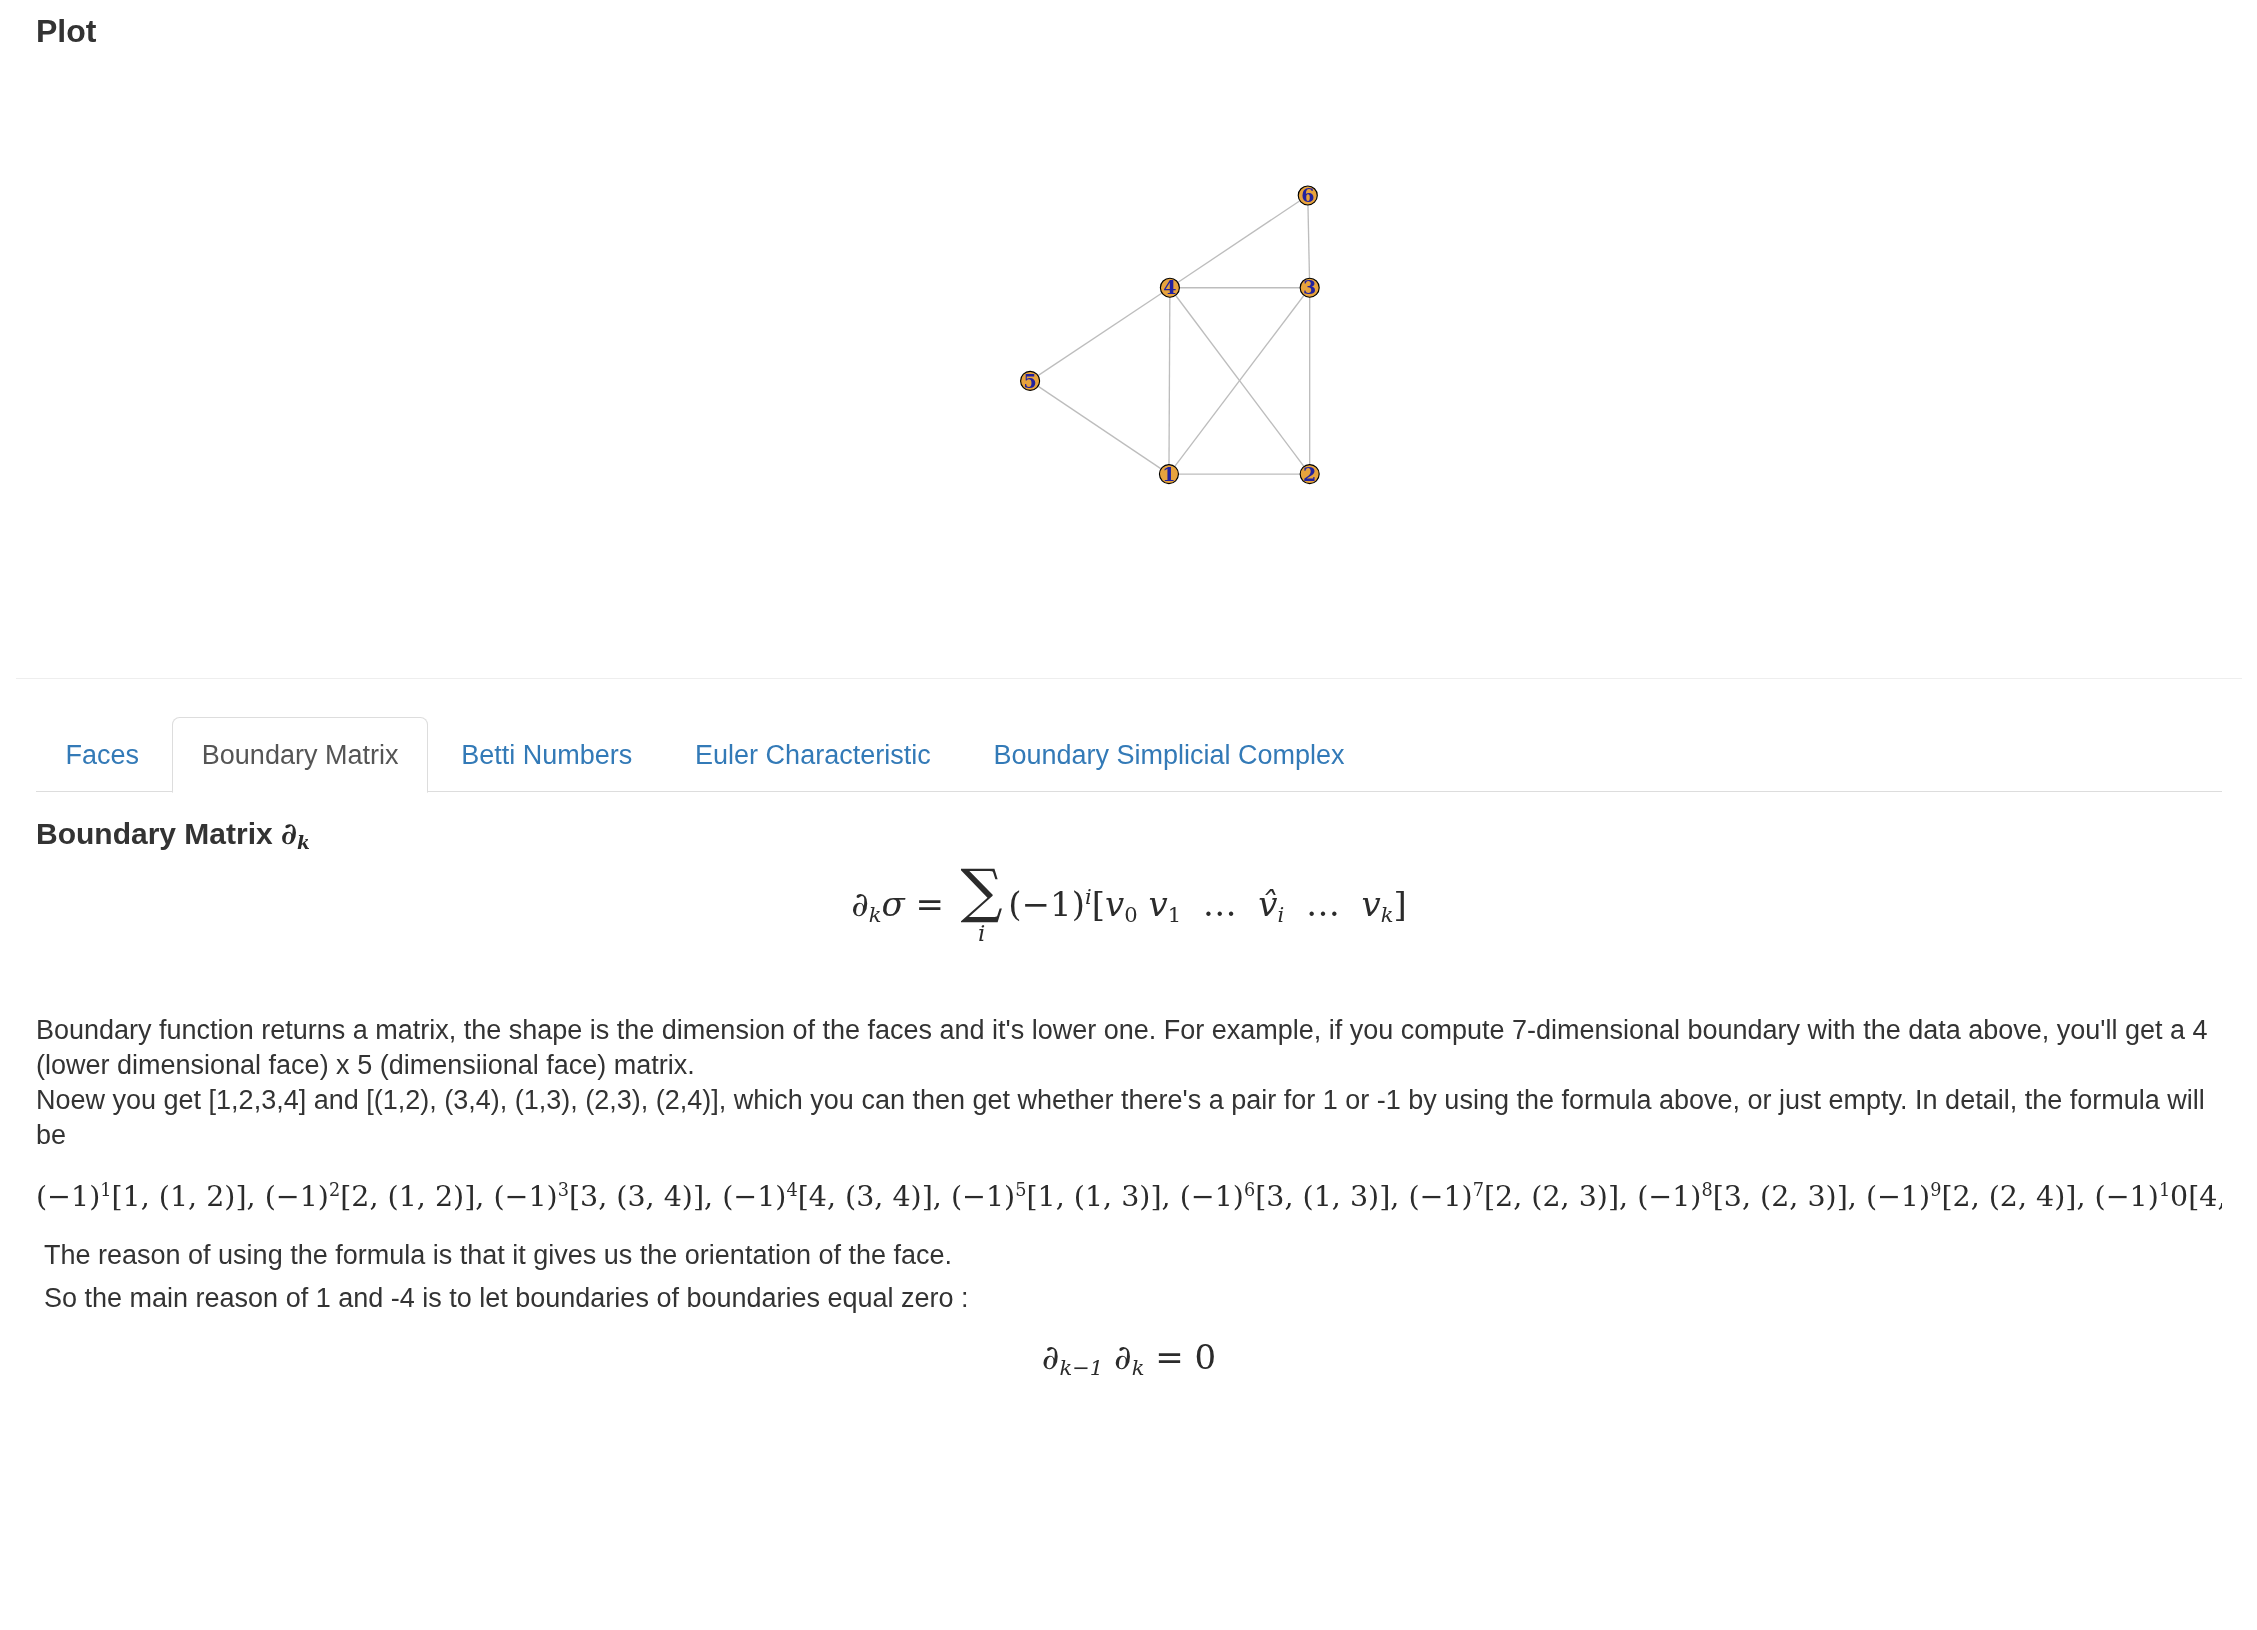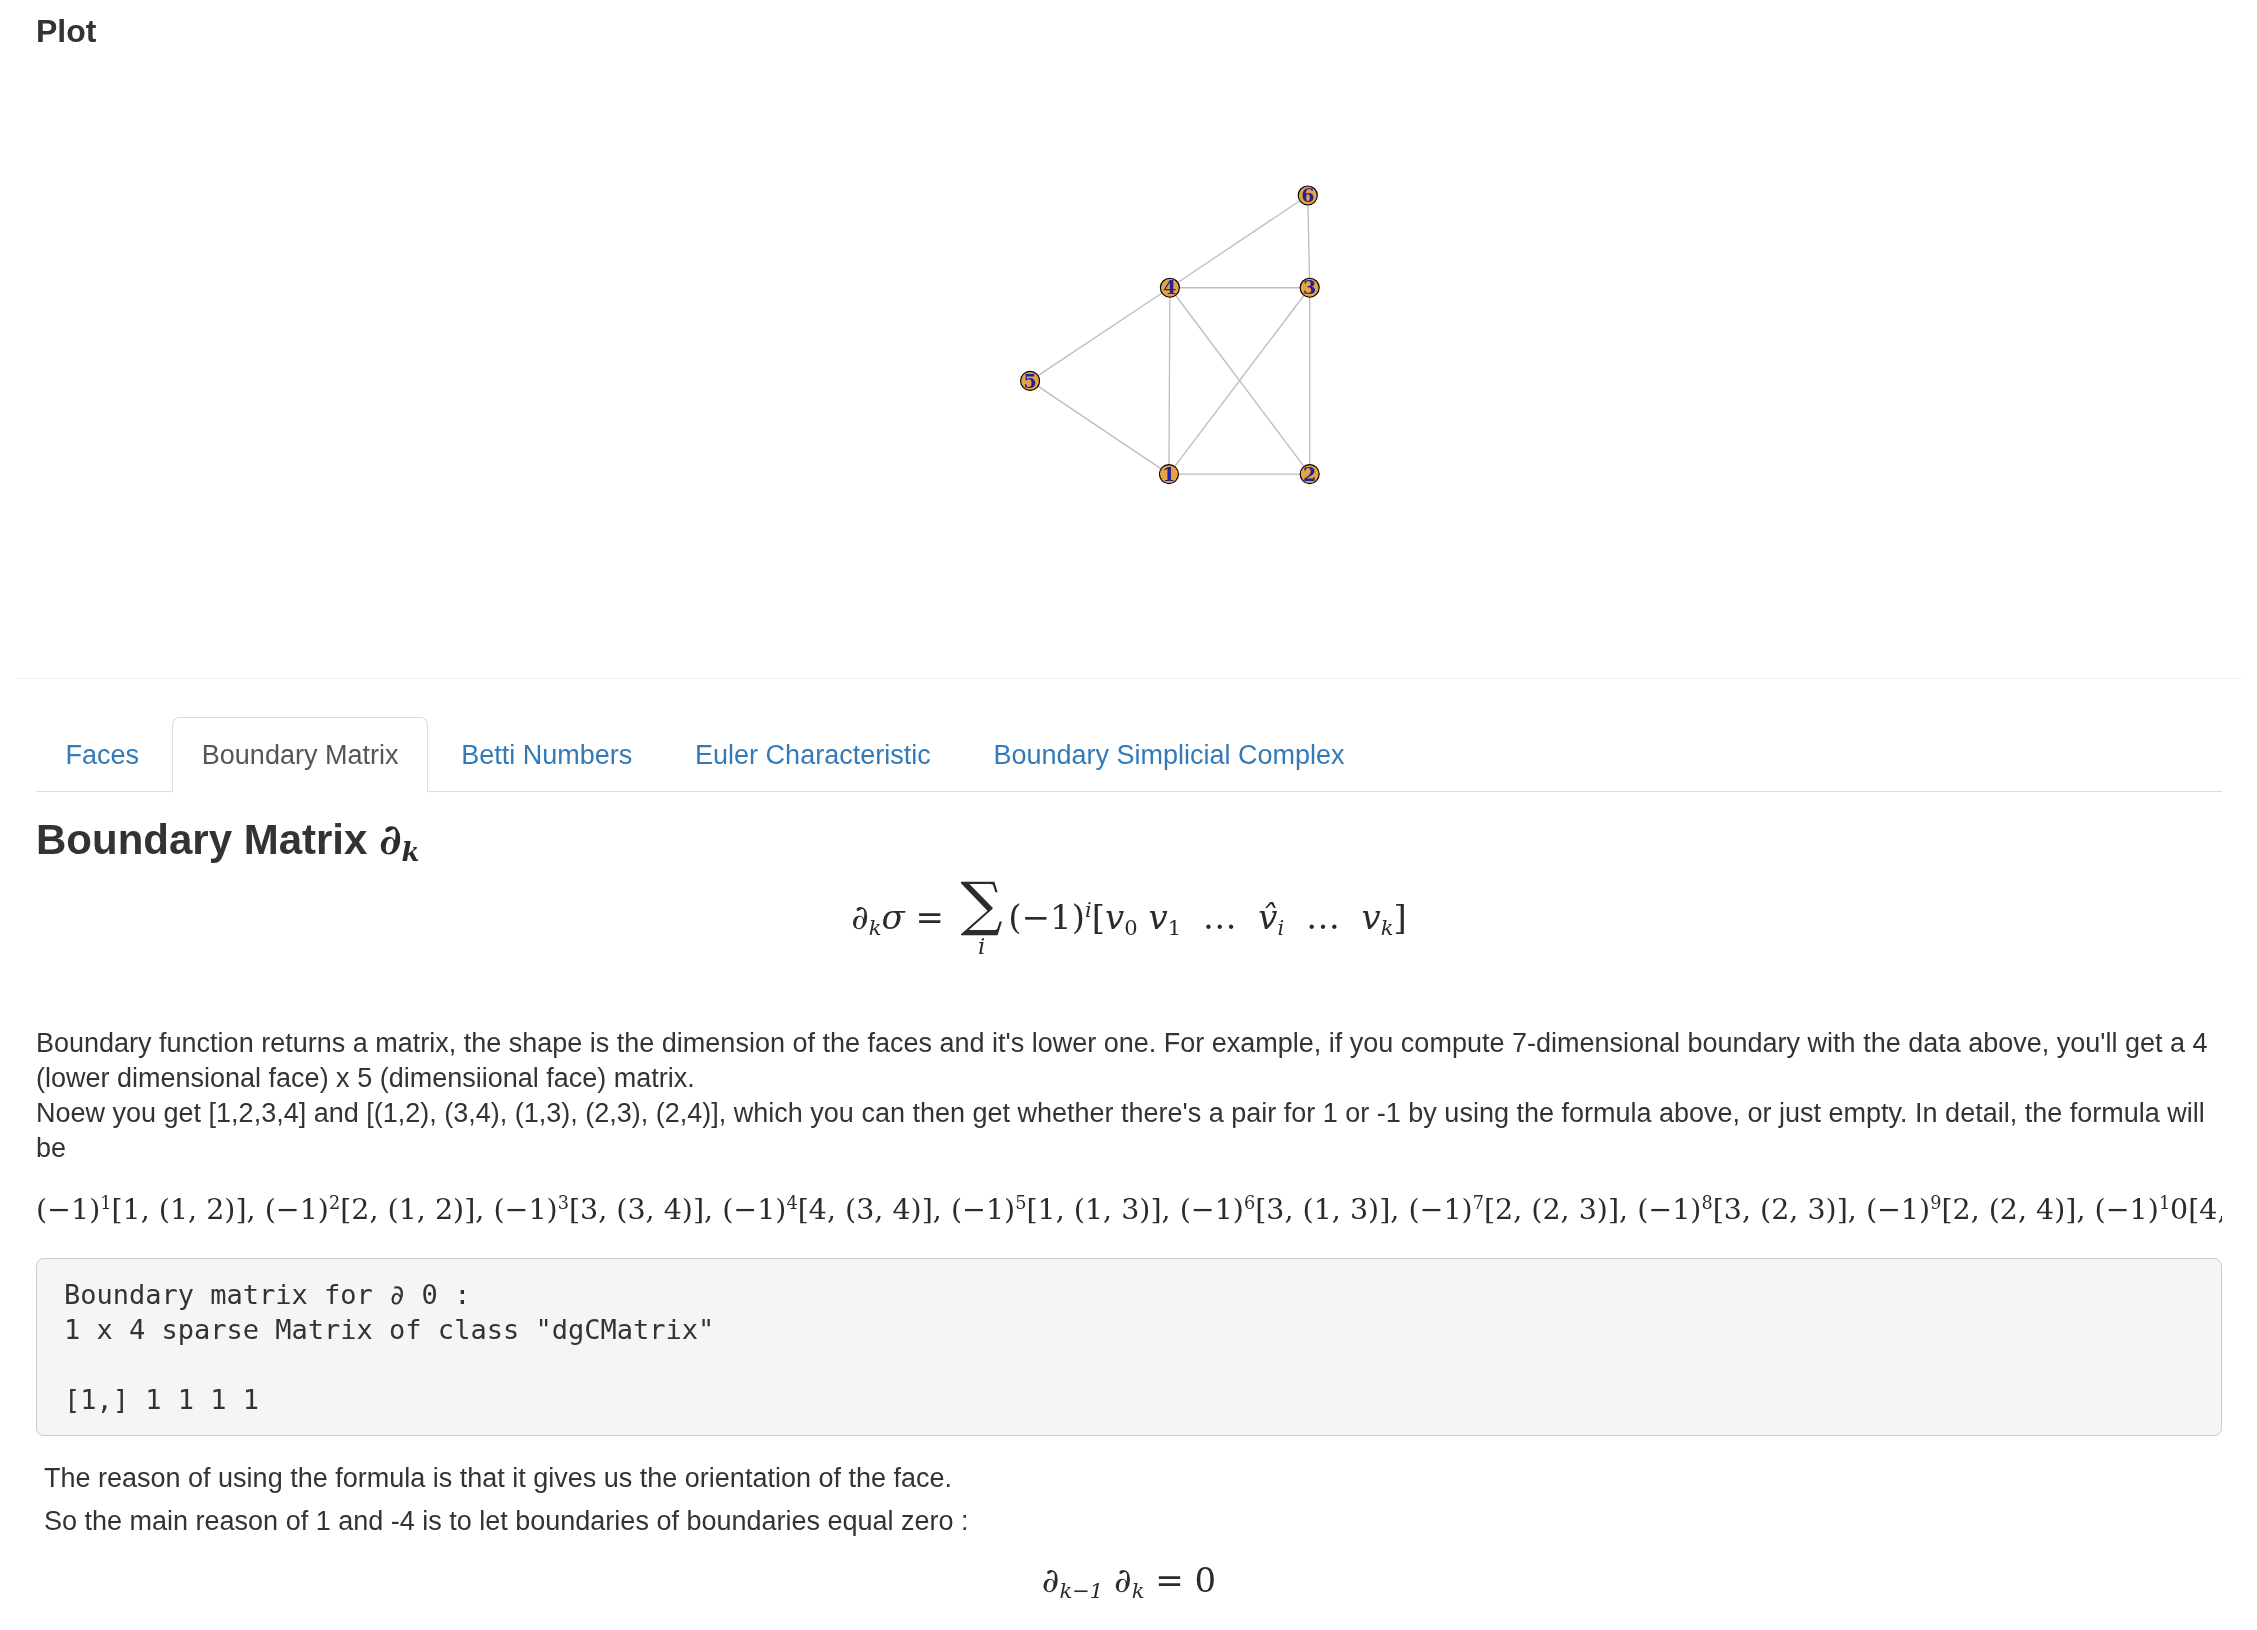--- a/index.html
+++ b/index.html
@@ -25,21 +25,21 @@
   ul.nav-tabs li a {
     display:block; padding:18px 28.5px; font-size:27px; line-height:38px;
     color:#337ab7; text-decoration:none; cursor:pointer;
     border:1.9px solid transparent; border-radius:7.6px 7.6px 0 0;
   }
   ul.nav-tabs li.active a {
     color:#555; background:#fff; cursor:default;
     border-color:#ddd #ddd transparent #ddd;
   }
 
-  .section-heading { font-size:42px; font-weight:bold; color:#333; margin:25px 0 0 0; line-height:1.1; }
+  .section-heading { font-size:30px; font-weight:bold; color:#333; margin:25px 0 0 0; line-height:1.1; }
   .section-heading .math { font-weight:bold; }
 
   .math { font-family:"DejaVu Serif","Liberation Serif",serif; color:#2b2b2b; }
   .math .it { font-style:italic; }
   .math sup { font-size:62%; position:relative; top:-0.55em; vertical-align:baseline; line-height:0; }
   .math sub { font-size:62%; position:relative; top:0.28em; vertical-align:baseline; line-height:0; }
   .math .sub-it, .math .sup-it { font-style:italic; }
 
   .formula-main { text-align:center; margin-top:15px; font-size:34px; height:99px; }
   .sum-stack { display:inline-flex; flex-direction:column; align-items:center; vertical-align:middle; margin:0 5.7px; position:relative; top:-3.8px; }
@@ -127,24 +127,20 @@
           <span class="sum-index">i</span>
         </span><span style="white-space: pre;">(−1)</span><sup class="sup-it">i</sup><span style="white-space: pre;">[</span><span class="it" style="white-space: pre;">v</span><sub>0</sub><span style="white-space: pre;"> </span><span class="it" style="white-space: pre;">v</span><sub>1</sub><span style="white-space: pre;">  …  </span><span class="it" style="white-space: pre;">v̂</span><sub class="sub-it">i</sub><span style="white-space: pre;">  …  </span><span class="it" style="white-space: pre;">v</span><sub class="sub-it">k</sub><span style="white-space: pre;">]</span></div>
 
     <div class="body-text">
       <p>Boundary function returns a matrix, the shape is the dimension of the faces and it's lower one. For example, if you compute 7-dimensional boundary with the data above, you'll get a 4 (lower dimensional face) x 5 (dimensiional face) matrix.</p>
       <p>Noew you get [1,2,3,4] and [(1,2), (3,4), (1,3), (2,3), (2,4)], which you can then get whether there's a pair for 1 or -1 by using the formula above, or just empty. In detail, the formula will be</p>
     </div>
 
     <div class="formula-terms math"><span style="white-space: pre;">(−1)</span><sup>1</sup><span style="white-space: pre;">[1, (1, 2)], </span><span style="white-space: pre;">(−1)</span><sup>2</sup><span style="white-space: pre;">[2, (1, 2)], </span><span style="white-space: pre;">(−1)</span><sup>3</sup><span style="white-space: pre;">[3, (3, 4)], </span><span style="white-space: pre;">(−1)</span><sup>4</sup><span style="white-space: pre;">[4, (3, 4)], </span><span style="white-space: pre;">(−1)</span><sup>5</sup><span style="white-space: pre;">[1, (1, 3)], </span><span style="white-space: pre;">(−1)</span><sup>6</sup><span style="white-space: pre;">[3, (1, 3)], </span><span style="white-space: pre;">(−1)</span><sup>7</sup><span style="white-space: pre;">[2, (2, 3)], </span><span style="white-space: pre;">(−1)</span><sup>8</sup><span style="white-space: pre;">[3, (2, 3)], </span><span style="white-space: pre;">(−1)</span><sup>9</sup><span style="white-space: pre;">[2, (2, 4)], </span><span style="white-space: pre;">(−1)</span><sup>1</sup><span style="white-space: pre;">0[4, (2, 4)]</span></div>
 
-    <pre class="code-block">Boundary matrix for ∂ 0 :
-1 x 4 sparse Matrix of class "dgCMatrix"
-            
-[1,] 1 1 1 1</pre>
 
     <div class="closing-text">
       <p>The reason of using the formula is that it gives us the orientation of the face.</p>
       <p>So the main reason of 1 and -4 is to let boundaries of boundaries equal zero :</p>
     </div>
 
     <div class="formula-zero math"><span class="it" style="white-space: pre;">∂</span><sub class="sub-it">k−1</sub><span style="white-space: pre;"> </span><span class="it" style="white-space: pre;">∂</span><sub class="sub-it">k</sub><span style="white-space: pre;"> = 0</span></div>
   </div>
 </div>
 

